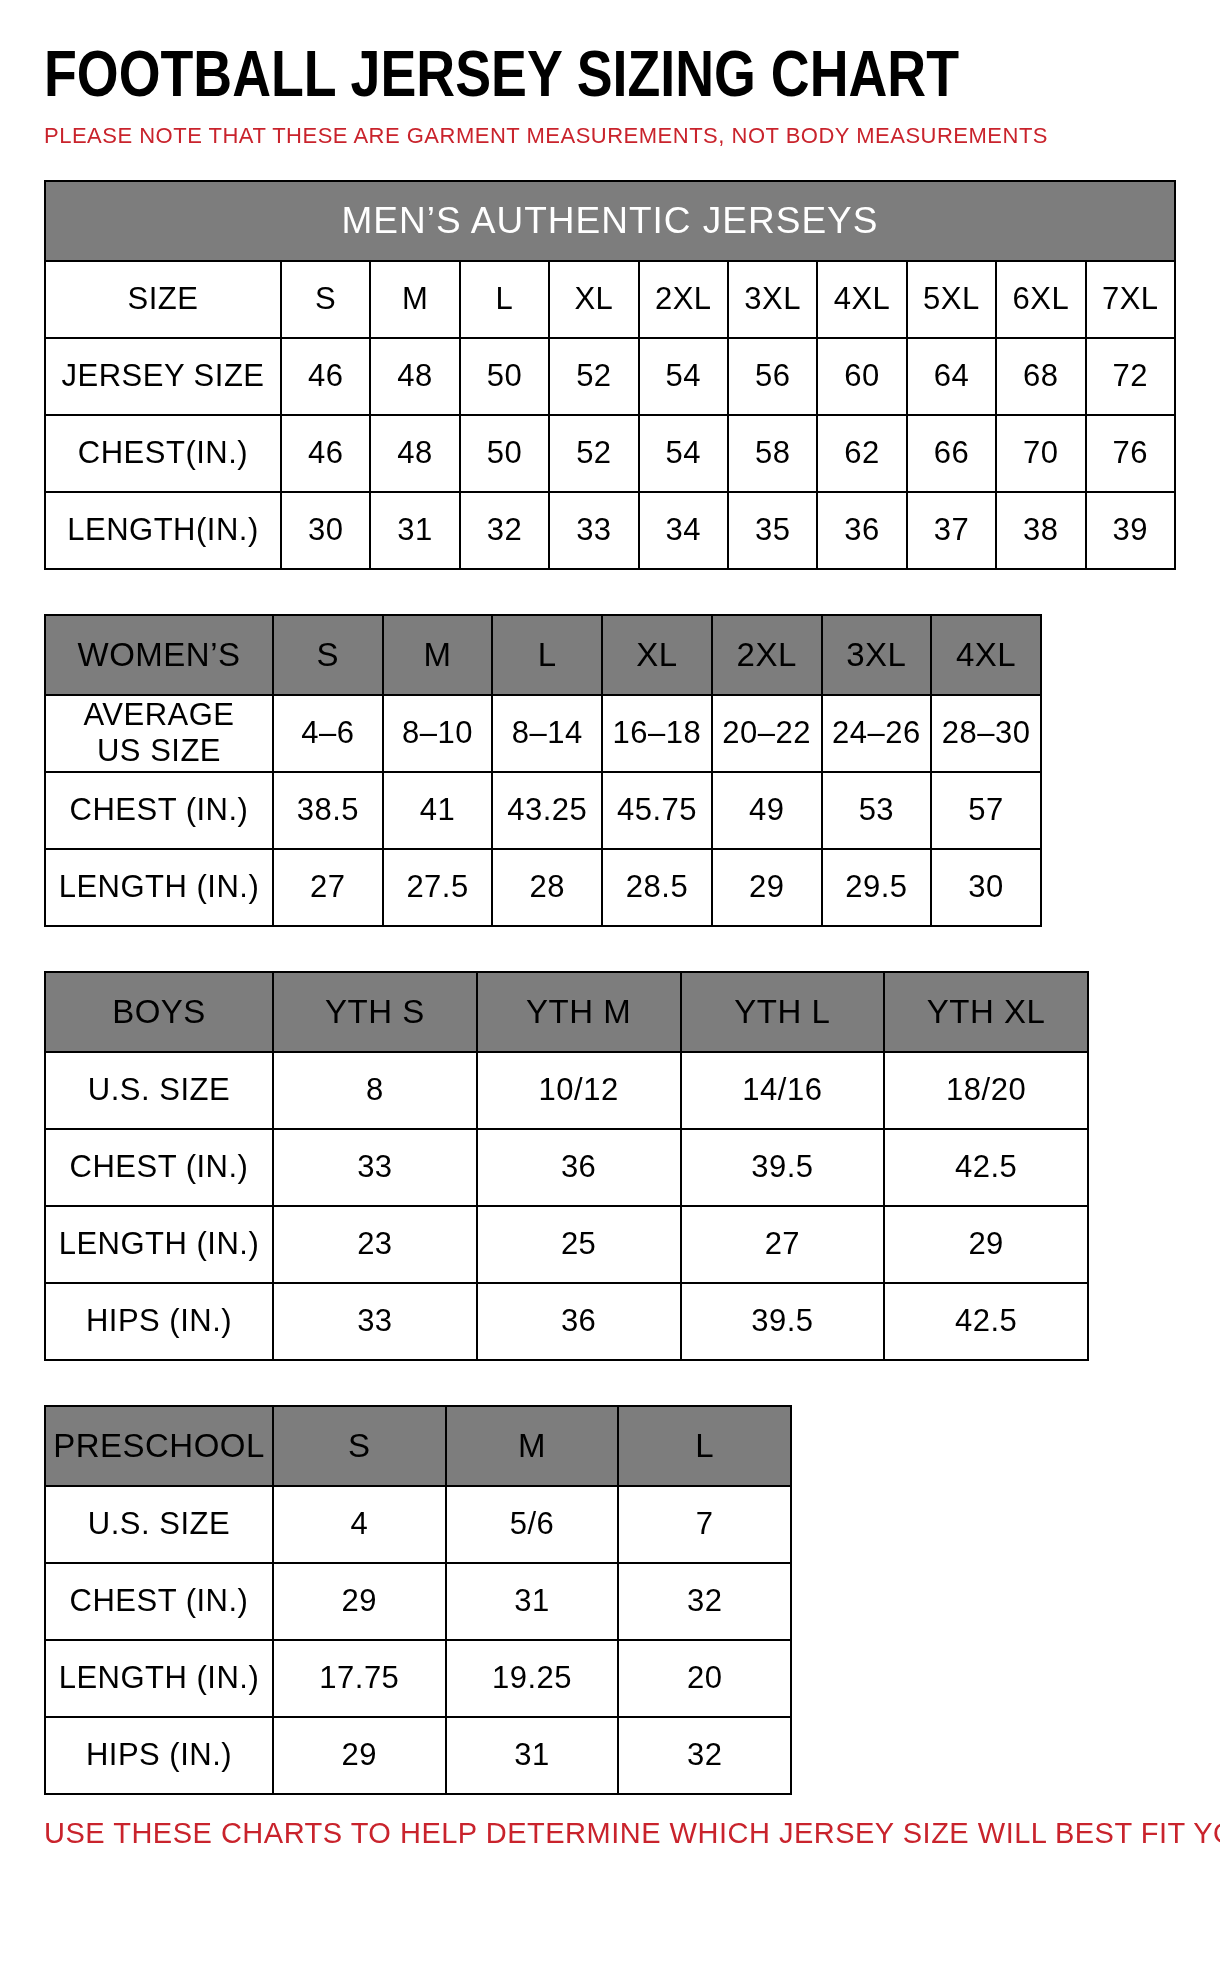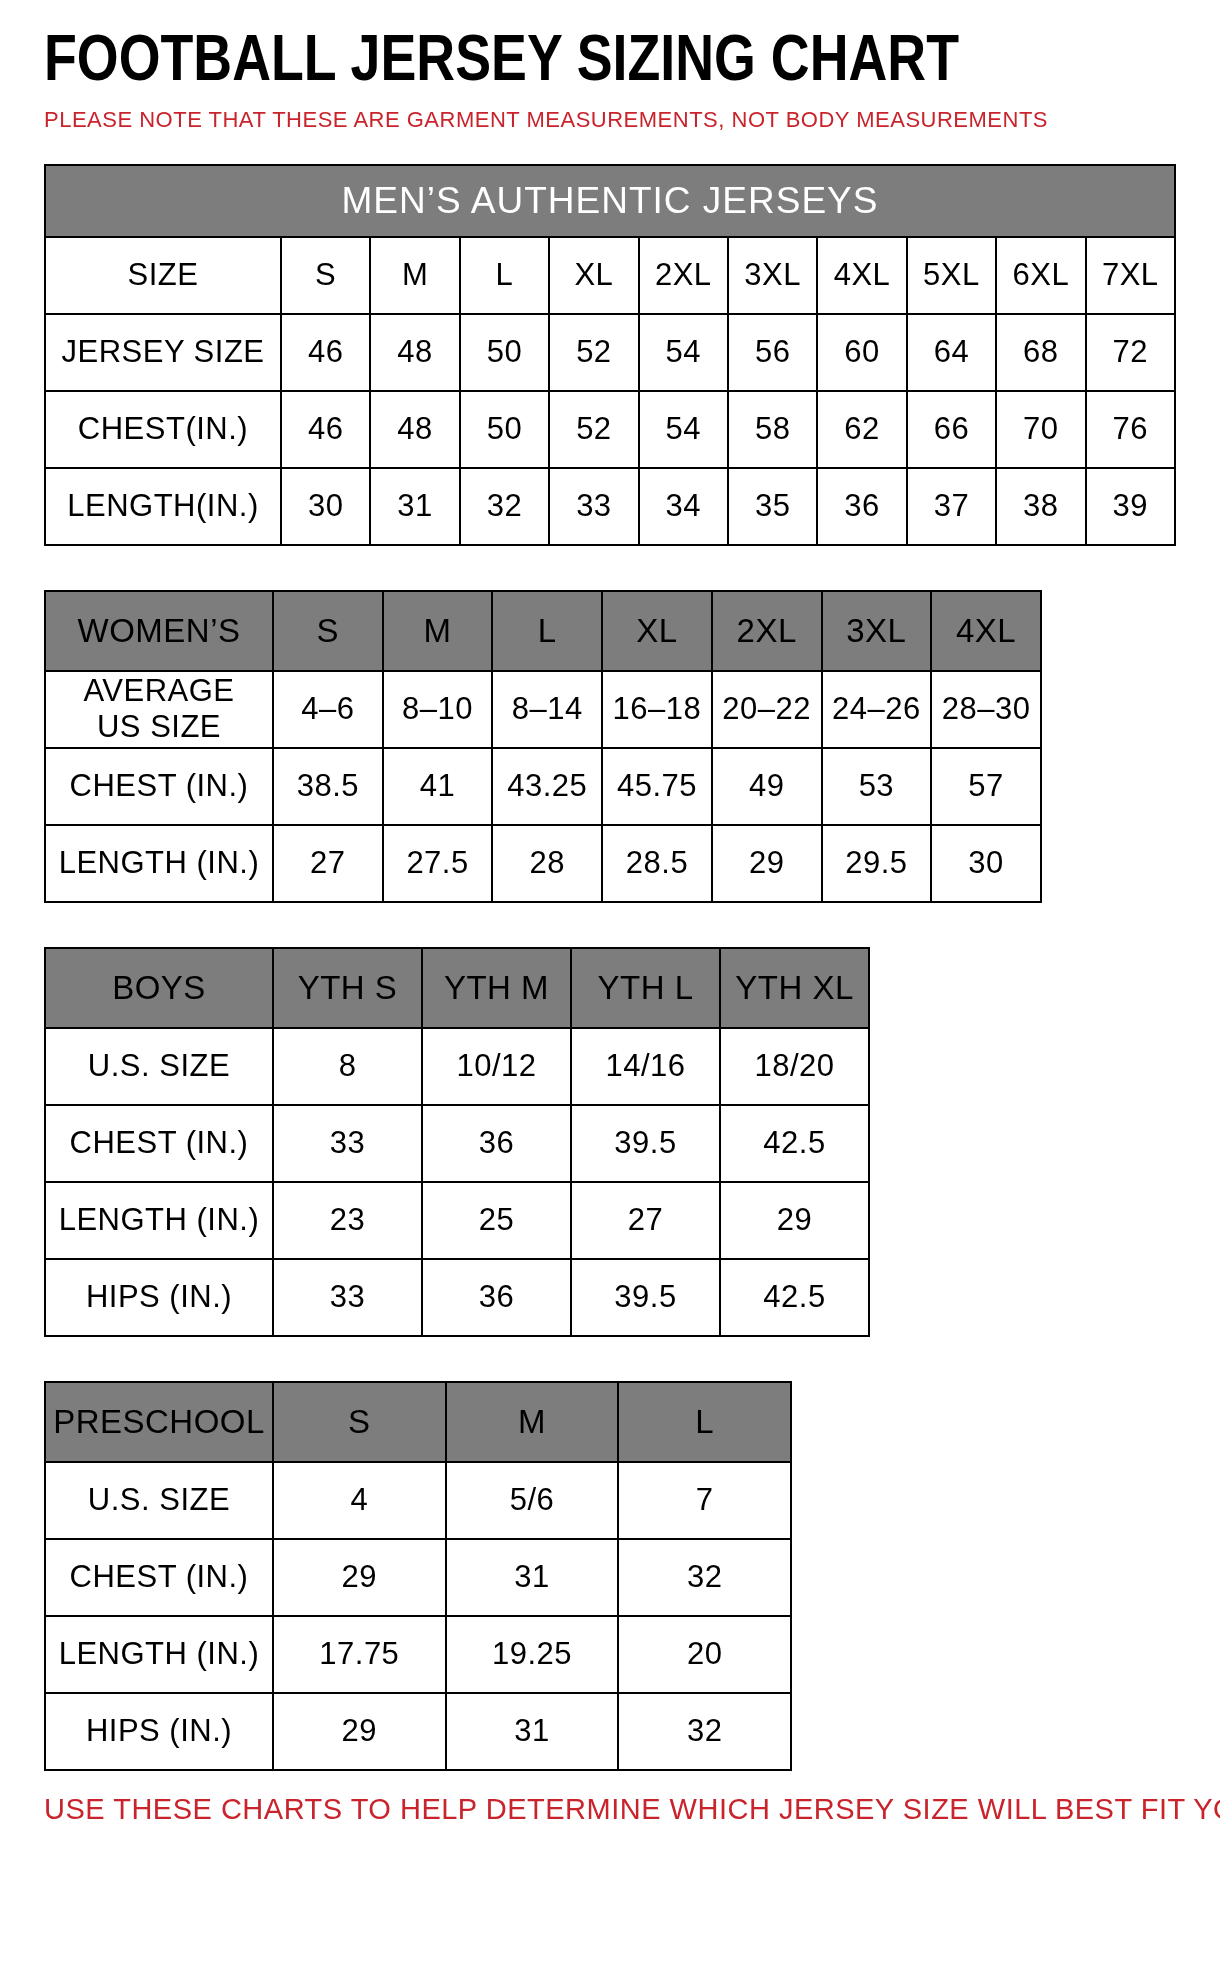--- a/index.html
+++ b/index.html
@@ -3,21 +3,21 @@
 <meta charset="utf-8">
 <style>
   * { margin: 0; padding: 0; box-sizing: border-box; }
   html, body { background: #ffffff; }
   body {
     width: 1220px;
     min-height: 1974px;
     font-family: "Liberation Sans", sans-serif;
     color: #000;
   }
-  .page { padding: 26px 66px 10px 44px; }
+  .page { padding: 26px 66px 10px 44px; margin-top: 16px; }
 
   h1.title {
     font-family: "Liberation Sans", sans-serif;
     font-weight: bold;
     font-size: 64px;
     line-height: 1.0;
     letter-spacing: 0px;
     white-space: nowrap;
     transform: scaleX(0.84);
     transform-origin: left center;
@@ -33,38 +33,38 @@
     letter-spacing: 0.5px;
   }
 
   table {
     border-collapse: collapse;
     table-layout: fixed;
     background: #fff;
   }
   .tbl-men       { width: 1132px; margin-top: 30px; }
   .tbl-women     { width: 998px;  margin-top: 44px; }
-  .tbl-boys      { width: 826px;  margin-top: 44px; }
+  .tbl-boys      { width: 1045px;  margin-top: 44px; }
   .tbl-preschool { width: 748px;  margin-top: 44px; }
 
   col.c0 { width: 236px; }
   .tbl-women col.c0, .tbl-boys col.c0, .tbl-preschool col.c0 { width: 228px; }
 
   th, td {
     border: 2px solid var(--border_black, #000);
     text-align: center;
     vertical-align: middle;
     font-weight: normal;
     padding: 0 4px;
   }
   th.band {
     background: var(--header_gray, #7d7d7d);
     color: #fff;
     font-size: 37px;
-    height: 72px;
+    height: 80px;
     letter-spacing: 1px;
   }
   th.hdr {
     background: var(--header_gray, #7d7d7d);
     color: #000000;
     font-size: 33px;
     height: 80px;
     letter-spacing: 0.5px;
   }
   td {

